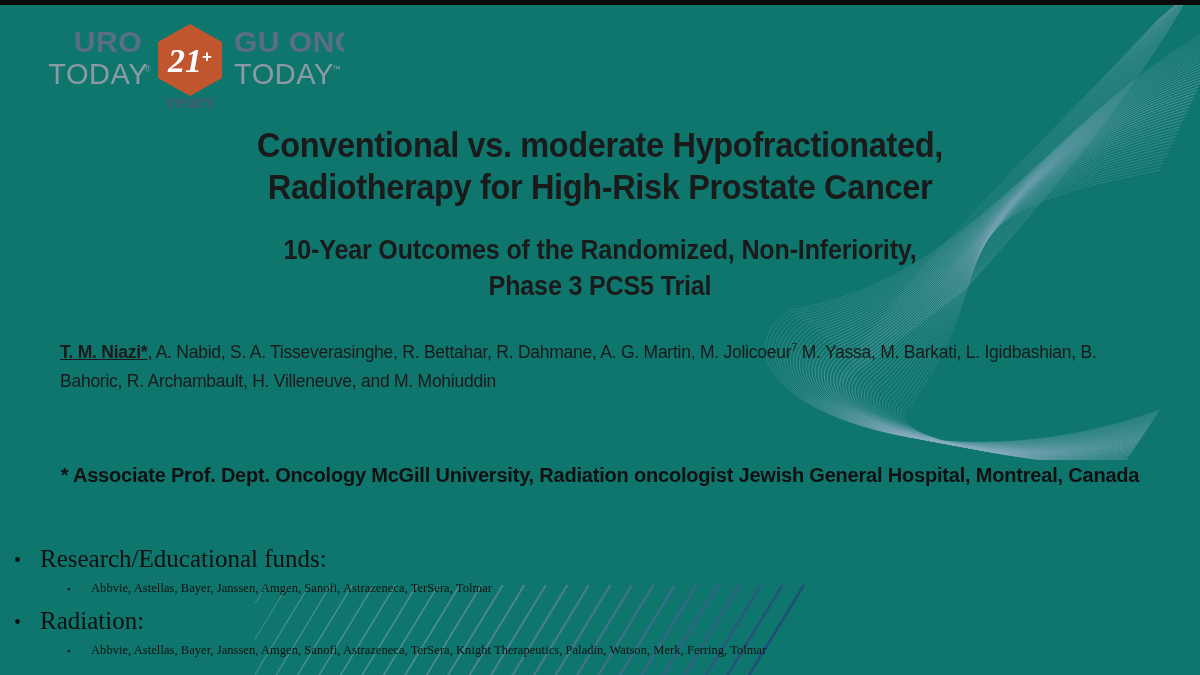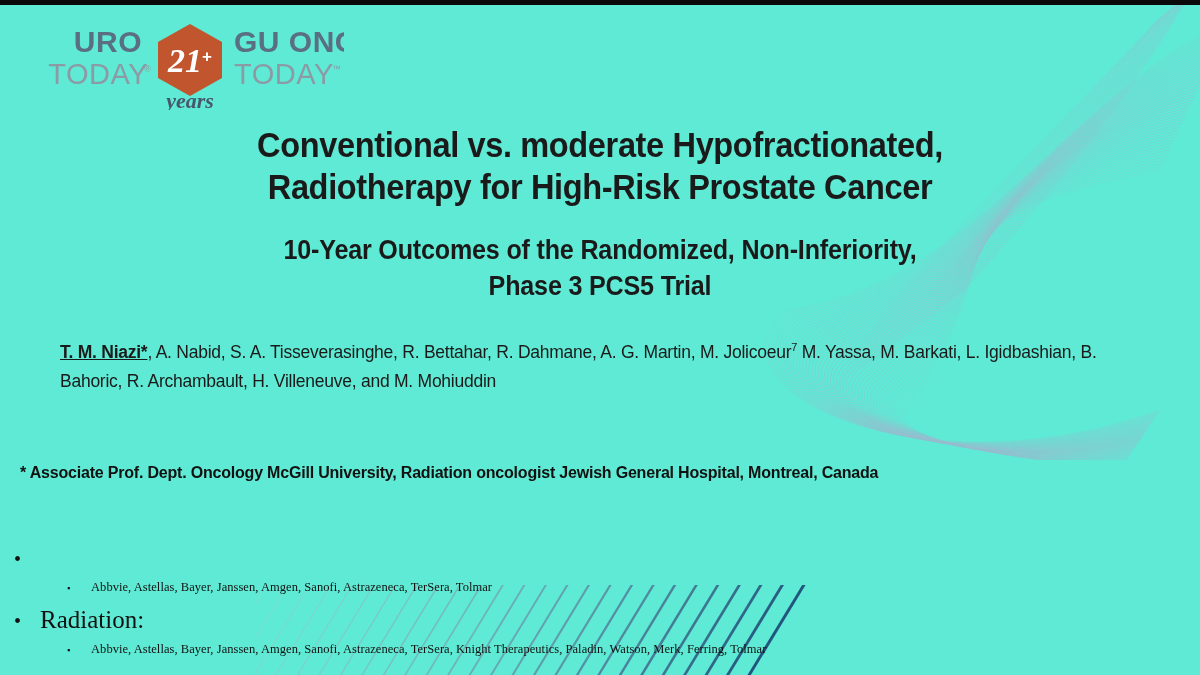--- a/index.html
+++ b/index.html
@@ -11,21 +11,21 @@
     width: 1200px;
     height: 675px;
     overflow: hidden;
     font-family: "Liberation Sans", sans-serif;
     color: #000;
   }
   .slide {
     position: relative;
     width: 1200px;
     height: 675px;
-    background: #5eead4;
+    background: #0f766e;
     overflow: hidden;
   }
 
   
   .top-bar {
     position: absolute;
     left: 0; top: 0;
     width: 1200px;
     height: 5px;
     background: #0a0a0a;
@@ -122,21 +122,22 @@
     font-size: 11px;
     vertical-align: super;
     line-height: 0;
   }
 
   .affiliation {
     position: absolute;
     left: 20px;
     top: 464px;
     width: 1160px;
-    font-size: 16px;
+    text-align: center;
+    font-size: 20px;
     font-weight: bold;
     color: #111;
     letter-spacing: -0.2px;
   }
 
   
   .disclosures {
     position: absolute;
     left: 14px;
     top: 543px;
@@ -319,20 +320,21 @@
 
     <div class="authors"><span class="lead">T. M. Niazi*</span><span>, A. Nabid, S. A. Tisseverasinghe, R. Bettahar, R. Dahmane, A. G. Martin, M. Jolicoeur</span><sup>7</sup><span> M. Yassa, M. Barkati, L. Igidbashian, B. Bahoric, R. Archambault, H. Villeneuve, and M. Mohiuddin</span></div>
 
     <div class="affiliation">* Associate Prof. Dept. Oncology McGill University, Radiation oncologist Jewish General Hospital, Montreal, Canada</div>
 
     <div class="disclosures">
 
       <div class="d-group">
         <div class="d-head">
           <span class="bullet">•</span>
+          <span class="txt">Research/Educational funds:</span>
         </div>
         <div class="d-sub">
           <span class="bullet">▪</span>
           <span class="txt">Abbvie, Astellas, Bayer, Janssen, Amgen, Sanofi, Astrazeneca, TerSera, Tolmar</span>
         </div>
       </div>
 
       <div class="d-group">
         <div class="d-head">
           <span class="bullet">•</span>

